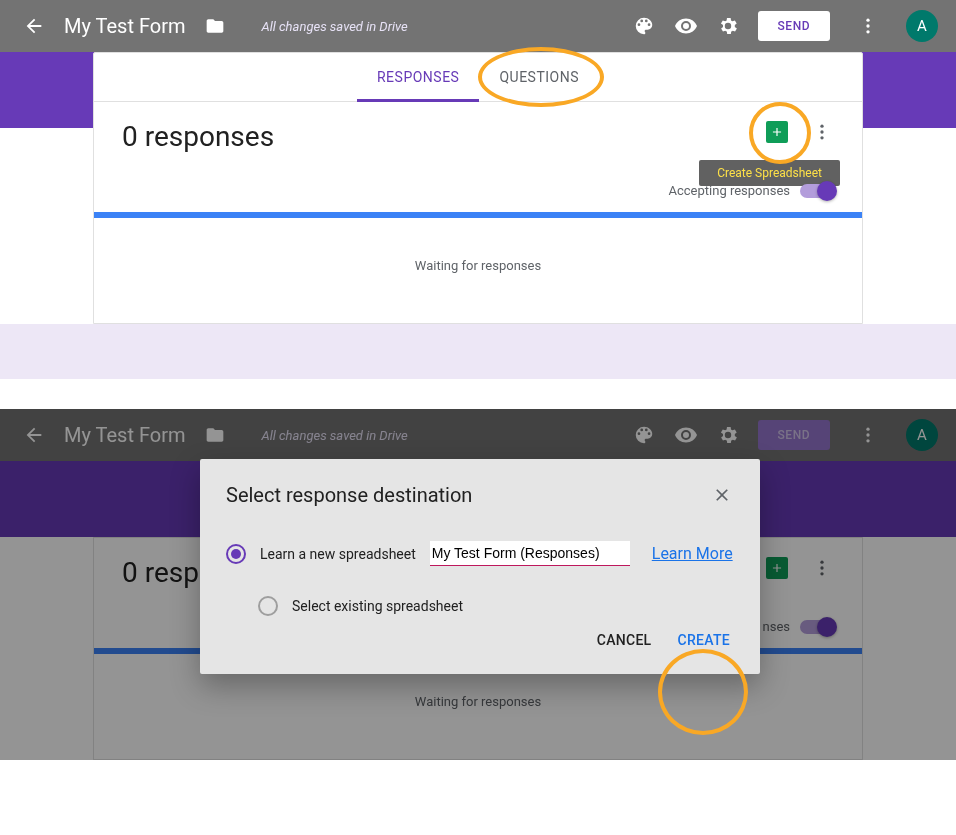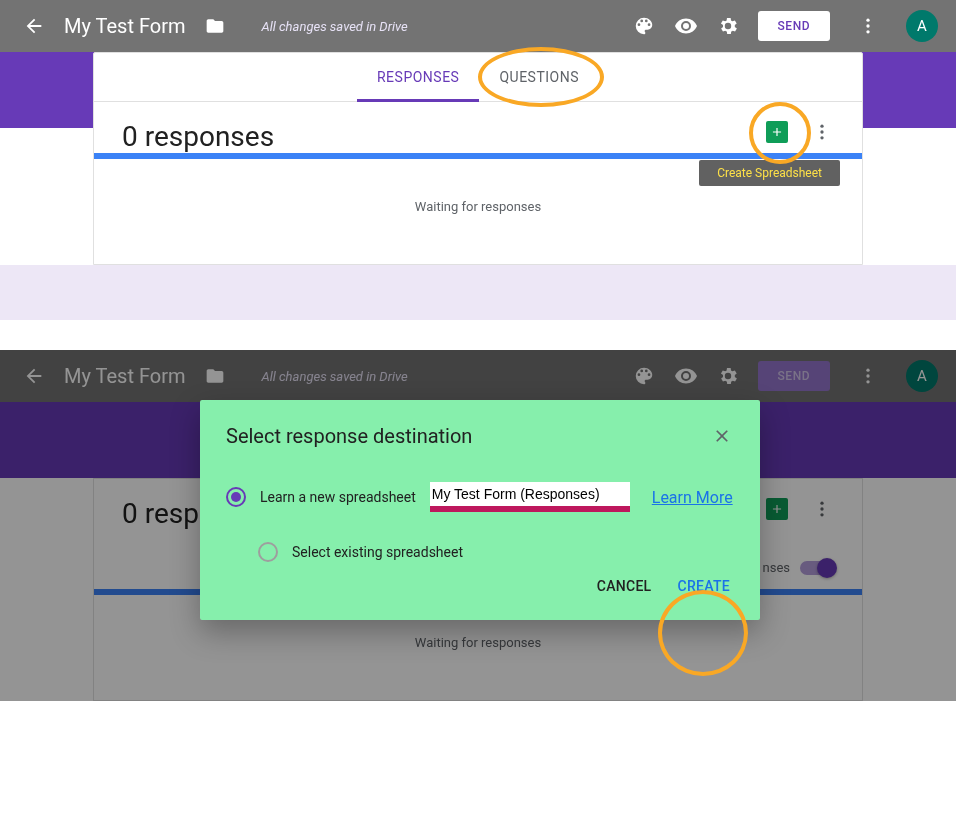--- a/index.html
+++ b/index.html
@@ -42,31 +42,31 @@
 
   
   .panel2 { position:relative; margin-top:30px; }
   .scrim { position:absolute; inset:0; background:rgba(0,0,0,0.42); z-index:5; }
   .p2-content { filter:none; }
   .p2-hdr-zone { background:#673ab7; padding-bottom: 76px; }
   .send-btn.disabled { background:#9575cd; color:#d1c4e9; }
 
   .dialog {
     position:absolute; z-index:10; left:200px; top:50px; width:560px;
-    background:#86efac; border-radius:2px; box-shadow:0 12px 30px rgba(0,0,0,0.3);
+    background:#e5e5e5; border-radius:2px; box-shadow:0 12px 30px rgba(0,0,0,0.3);
     padding: 24px 26px 20px;
   }
   .dlg-head { display:flex; justify-content:space-between; align-items:center; margin-bottom: 34px;}
   .dlg-title { font-size:20px; color:#212121; }
   .dlg-close svg { fill:#5f6368; }
   .opt-row { display:flex; align-items:center; gap:14px; margin-bottom: 30px; font-size:14px; color:#212121;}
   .radio { width:20px; height:20px; border-radius:50%; border:2px solid #9e9e9e; position:relative; flex-shrink:0; cursor:pointer;}
   .radio.sel { border-color:#673ab7; }
   .radio.sel::after { content:""; width:10px; height:10px; border-radius:50%; background:#673ab7; position:absolute; top:3px; left:3px; }
-  .opt-input { border:none; border-bottom:6px solid #be185d; font-size:14px; padding:4px 2px; width:200px; outline:none; }
+  .opt-input { border:none; border-bottom:1px solid #be185d; font-size:14px; padding:4px 2px; width:200px; outline:none; }
   .learn-more { color:#1a73e8; text-decoration:underline; font-size:16px; cursor:pointer; margin-left:8px;}
   .dlg-actions { display:flex; justify-content:flex-end; gap:18px; align-items:center;}
   .btn-flat { font-size:14px; letter-spacing:0.3px; font-weight:500; cursor:pointer; padding:6px 4px; }
   .btn-cancel { color:#212121; }
   .btn-create { color:#1a73e8; }
 
   .card2 { width:770px; margin:0 auto; background:#fff; border:1px solid #e0e0e0; }
 </style>
 </head>
 <body>
@@ -132,20 +132,26 @@
             <span class="icon-btn card-more">
               <svg width="20" height="20" viewBox="0 0 24 24">
                   <circle cx="12" cy="5" r="2"></circle>
                   <circle cx="12" cy="12" r="2"></circle>
                   <circle cx="12" cy="19" r="2"></circle>
                 </svg>
             </span>
           </div>
         </div>
         <div class="tooltip">Create Spreadsheet</div>
+        <div class="accepting-row">
+          <span>Accepting responses</span>
+          <span class="toggle">
+              <span class="knob"></span>
+            </span>
+        </div>
       </div>
       <div class="waiting">Waiting for responses</div>
     </div>
     <div class="highlight-oval" style="left:478px; top:-5px; width:126px; height:60px;"></div>
     <div class="highlight-oval" style="left:749px; top:50px; width:62px; height:62px;"></div>
   </div>
   <div class="p1-below"></div>
 </div>
 
 <div class="panel panel2">

